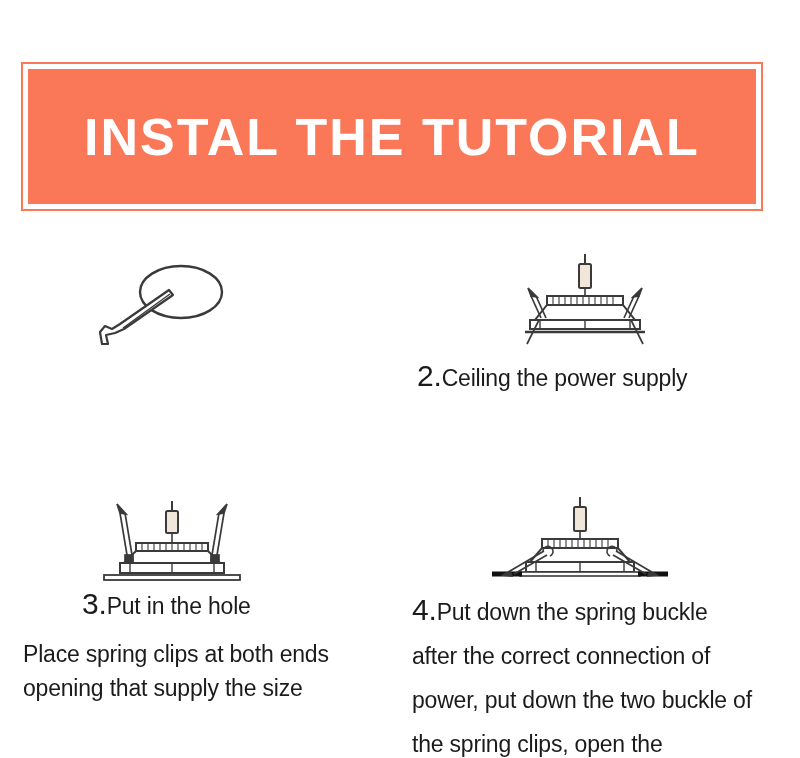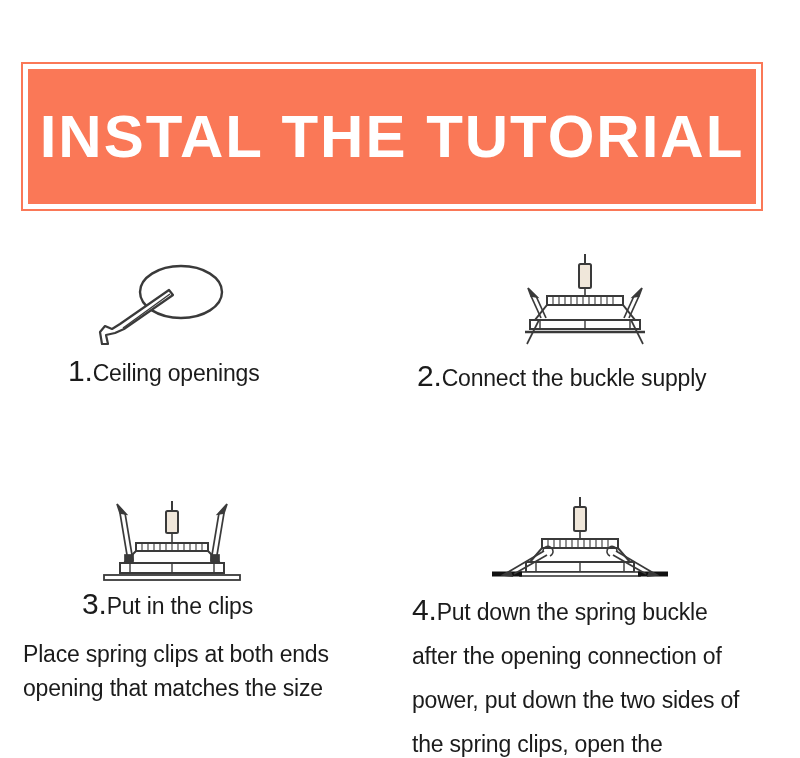--- a/index.html
+++ b/index.html
@@ -10,21 +10,21 @@
   
   .banner {
     position:absolute; left:21px; top:62px; width:742px; height:149px;
     border:2px solid #FA7857; padding:5px; box-sizing:border-box;
   }
   .banner-fill {
     width:100%; height:100%; background:#FA7857;
     display:flex; align-items:center; justify-content:center;
   }
   .banner-title {
-    color:#ffffff; font-size:60px; font-weight:bold; letter-spacing:2px;
+    color:#ffffff; font-size:52px; font-weight:bold; letter-spacing:2px;
     white-space:nowrap;
   }
   
   .caption { position:absolute; font-size:23px; letter-spacing:-0.2px; line-height:32px; }
   .step-num { font-size:30px; }
   .cap3-lines { line-height:34px;margin-top:15px; }
   .cap4 { line-height:44px; }
   .illus { position:absolute; }
   svg { display:block; }
 </style>
@@ -165,37 +165,34 @@
       </g>
       <g stroke-width="1.7">
         <line x1="130" y1="56" x2="164" y2="76"></line>
           <line x1="127" y1="60" x2="160" y2="79"></line>
         <path d="M131 57 a5 5 0 1 0 -7 4" stroke-width="1.6"></path>
         <polygon points="164,76 171,80 162,81" fill="#3a3a3a"></polygon>
       </g>
     </g>
   </svg>
 
-  <div class="caption" style="left:68px; top:355px;">
-    <span class="step-num">1.</span><span>Ceiling openings</span>
-  </div>
 
   <div class="caption" style="left:417px; top:360px; width:375px;">
-    <div><span class="step-num">2.</span><span>Connect the buckle supply</span></div>
+    <div><span class="step-num">2.</span><span>Ceiling the power supply</span></div>
   </div>
 
   <div class="caption" style="left:82px; top:588px;">
-    <span class="step-num">3.</span><span>Put in the clips</span>
+    <span class="step-num">3.</span><span>Put in the hole</span>
   </div>
   <div class="caption cap3-lines" style="left:23px; top:622px; width:360px;">
     <div>Place spring clips at both ends</div>
-    <div>opening that matches the size</div>
+    <div>opening that supply the size</div>
   </div>
 
   <div class="caption cap4" style="left:412px; top:588px; width:385px;">
     <div><span class="step-num">4.</span><span>Put down the spring buckle</span></div>
-    <div>after the opening connection of</div>
-    <div>power, put down the two sides of</div>
+    <div>after the correct connection of</div>
+    <div>power, put down the two buckle of</div>
     <div>the spring clips, open the</div>
     <div>power to use</div>
   </div>
 
 </div>
 
 </body></html>

